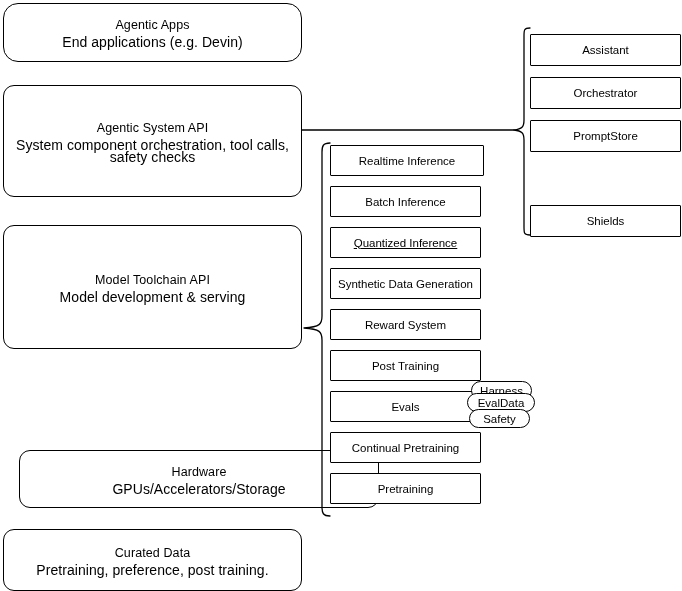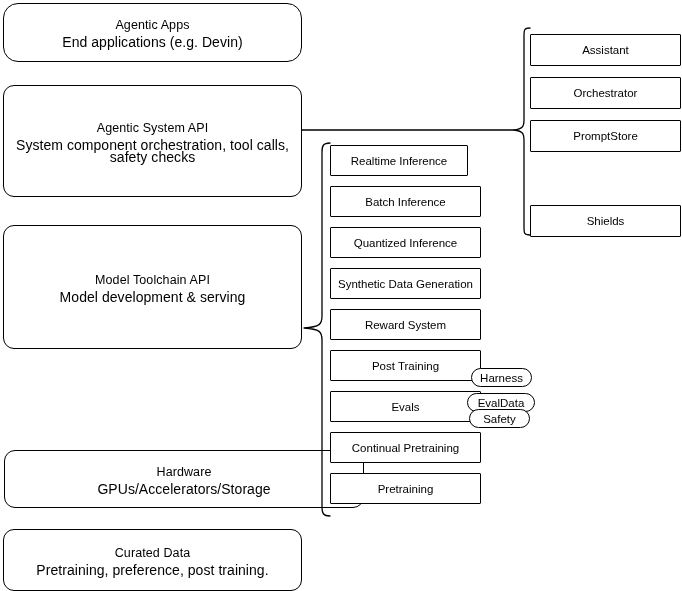--- a/index.html
+++ b/index.html
@@ -98,37 +98,37 @@
     <div class="layer-title">Agentic System API</div>
     <div class="layer-sub">System component orchestration, tool calls, safety checks</div>
   </div>
 
   <div class="box layer" style="left:3px;top:225px;width:299px;height:124px;">
     <div class="layer-title">Model Toolchain API</div>
     <div class="layer-sub">Model development &amp; serving</div>
   </div>
 
 
-  <div class="box layer" style="left:4px;top:450px;width:360px;height:58px;">
+  <div class="box layer" style="left:19px;top:450px;width:360px;height:58px;">
     <div class="layer-title">Hardware</div>
     <div class="layer-sub">GPUs/Accelerators/Storage</div>
   </div>
 
   <div class="box layer" style="left:3px;top:529px;width:299px;height:62px;">
     <div class="layer-title">Curated Data</div>
     <div class="layer-sub">Pretraining, preference, post training.</div>
   </div>
 
-  <div class="box cap" style="left:330px;top:145px;width:138px;height:31px;">
+  <div class="box cap" style="left:330px;top:145px;width:154px;height:31px;">
     <span>Realtime Inference</span>
   </div>
   <div class="box cap" style="left:330px;top:186px;width:151px;height:31px;">
     <span>Batch Inference</span>
   </div>
-  <div class="box cap" style="left:330px;top:227px;width:151px;height:31px;">
+  <div class="box cap" style="left:330px;top:227px;width:151px;height:31px;text-decoration:underline;">
     <span>Quantized Inference</span>
   </div>
   <div class="box cap" style="left:330px;top:268px;width:151px;height:31px;">
     <span>Synthetic Data Generation</span>
   </div>
   <div class="box cap" style="left:330px;top:309px;width:151px;height:31px;">
     <span>Reward System</span>
   </div>
   <div class="box cap" style="left:330px;top:350px;width:151px;height:31px;">
     <span>Post Training</span>
@@ -149,21 +149,21 @@
   <div class="box cap" style="left:530px;top:77px;width:151px;height:32px;">
     <span>Orchestrator</span>
   </div>
   <div class="box cap" style="left:530px;top:120px;width:151px;height:32px;">
     <span>PromptStore</span>
   </div>
   <div class="box cap" style="left:530px;top:205px;width:151px;height:32px;">
     <span>Shields</span>
   </div>
 
-  <div class="badge" style="left:471px;top:368px;width:61px;height:19px;">
+  <div class="badge" style="left:471px;top:381px;width:61px;height:19px;">
     <span>Harness</span>
   </div>
   <div class="badge" style="left:467px;top:393px;width:68px;height:19px;">
     <span>EvalData</span>
   </div>
   <div class="badge" style="left:469px;top:409px;width:61px;height:19px;">
     <span>Safety</span>
   </div>
 
   <svg id="lines" viewBox="0 0 682 591">

